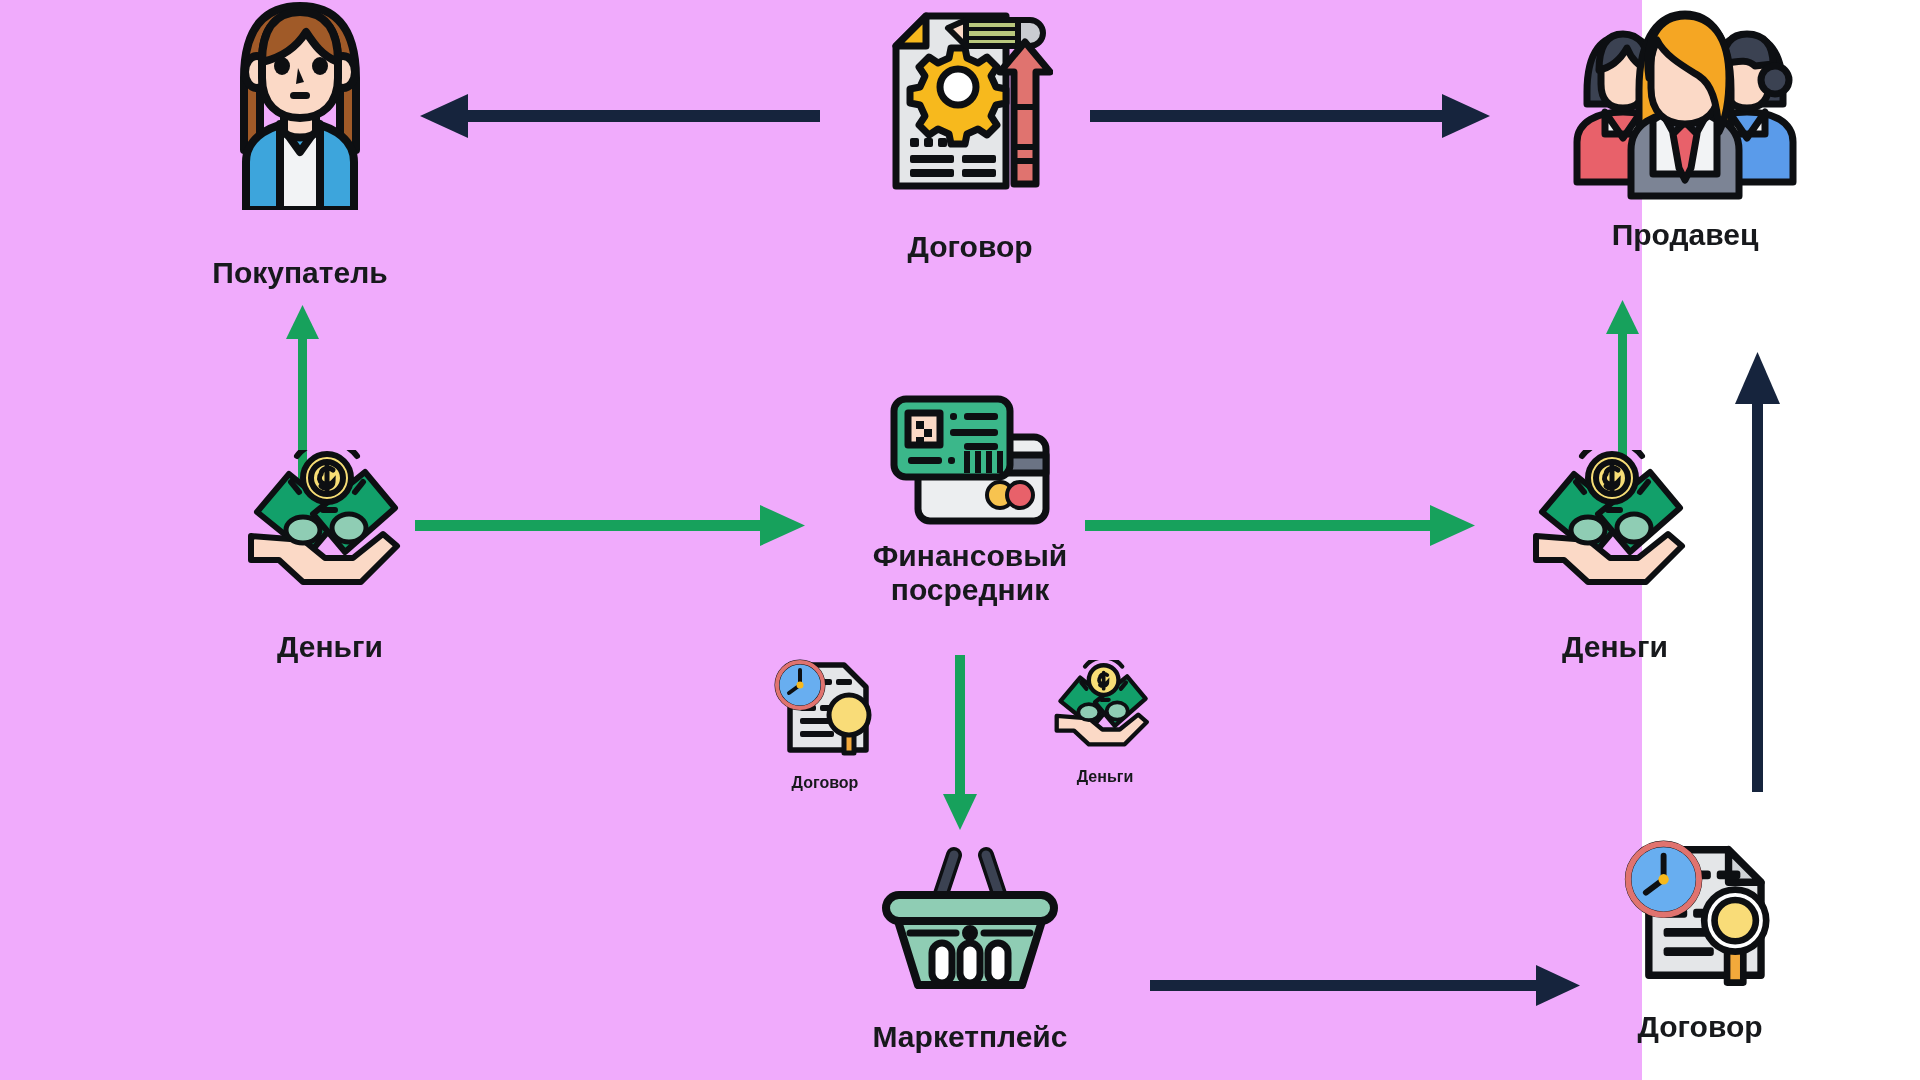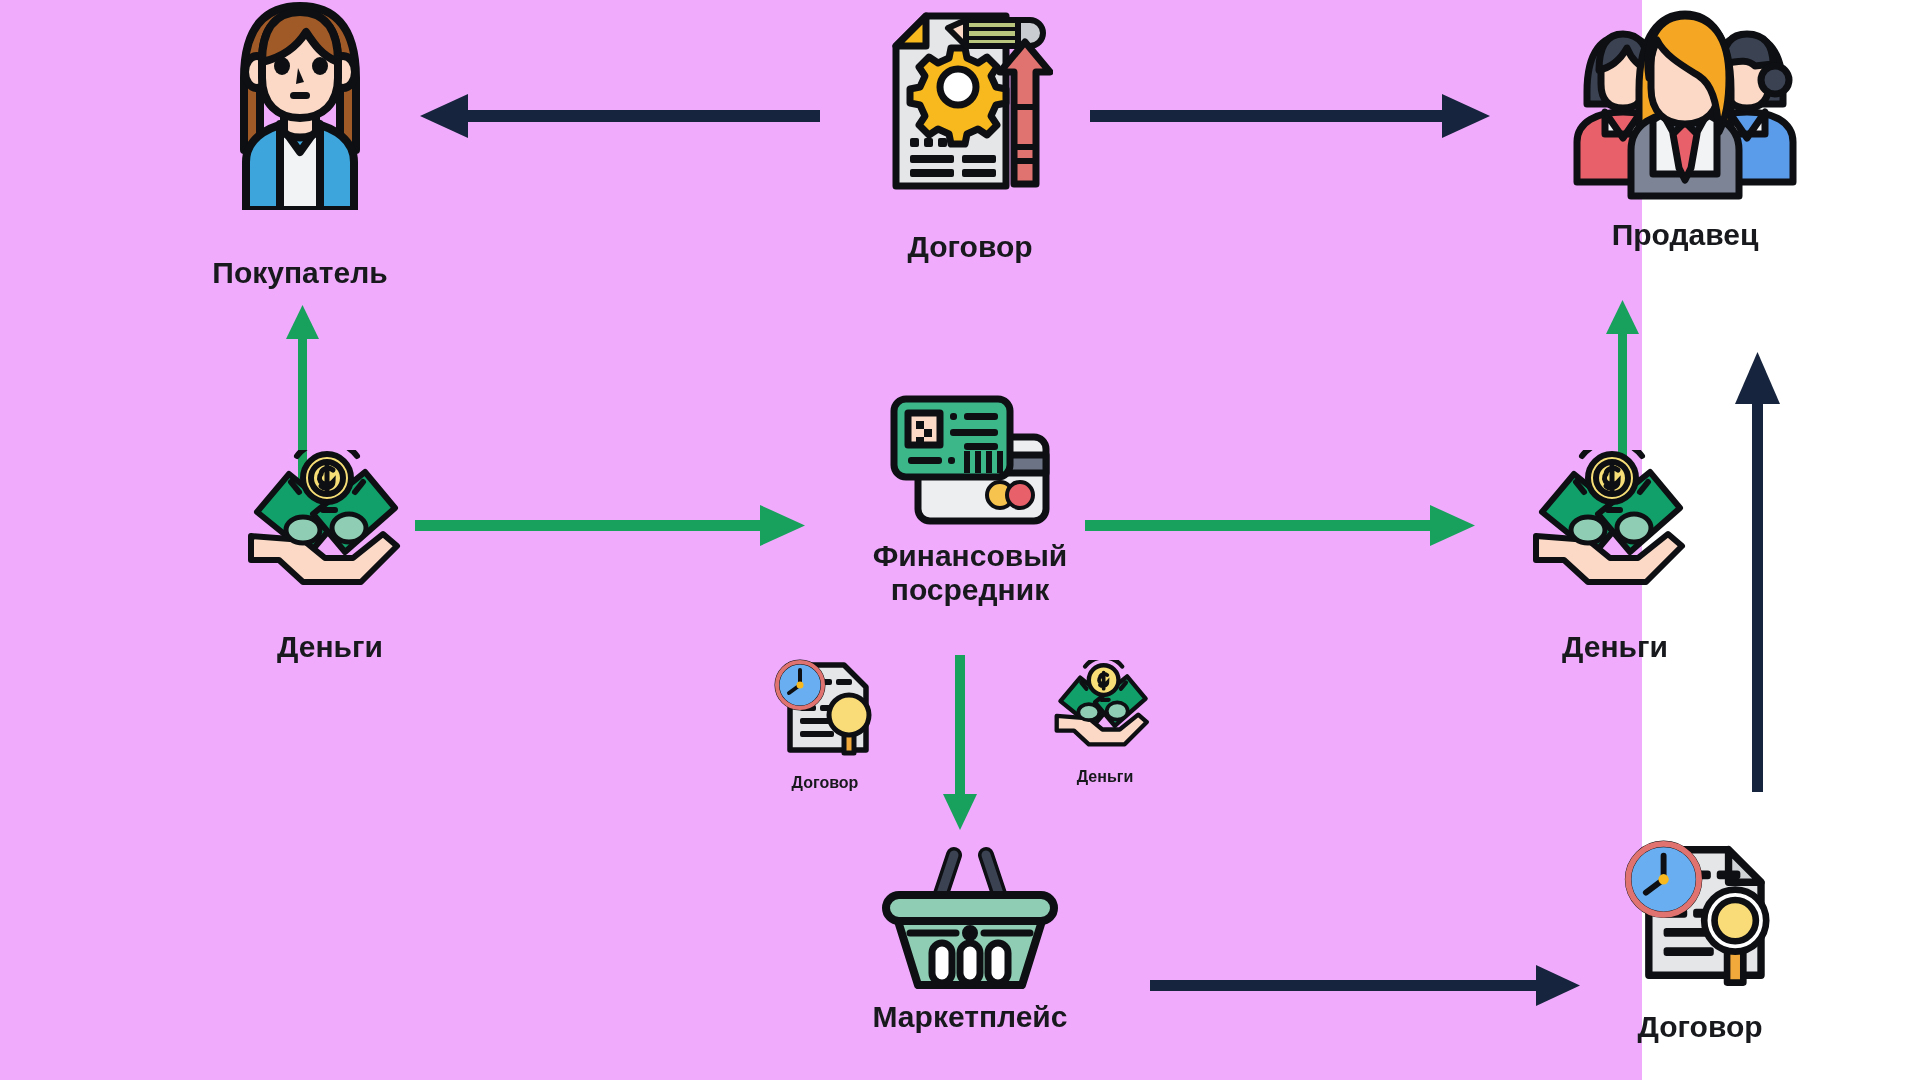--- a/index.html
+++ b/index.html
@@ -369,21 +369,21 @@
         <g stroke="#0d0f12" stroke-width="7" stroke-linecap="round">
           <line x1="30" y1="88" x2="76" y2="88"></line>
           <line x1="104" y1="88" x2="150" y2="88"></line>
           <circle cx="90" cy="88" r="4.5" fill="#0d0f12"></circle>
           <rect x="52" y="98" width="20" height="40" rx="10" fill="#ffffff"></rect>
           <rect x="80" y="98" width="20" height="40" rx="10" fill="#ffffff"></rect>
           <rect x="108" y="98" width="20" height="40" rx="10" fill="#ffffff"></rect>
         </g>
       </svg>
     </div>
-    <div class="lbl lbl-big" style="margin-top:6px;">Маркетплейс</div>
+    <div class="lbl lbl-big" style="margin-top:26px;">Маркетплейс</div>
   </div>
 
   <div class="node" style="left:1580px;top:835px;width:240px;">
     <div class="art">
       <svg width="165" height="155" viewBox="0 0 110 105">
         <g stroke="#0d0f12" stroke-width="5" stroke-linejoin="round">
           <path d="M20 10 L74 10 L96 32 L96 95 L20 95 Z" fill="#e4e6e8"></path>
           <path d="M74 10 L74 32 L96 32 Z" fill="#cfd3d6"></path>
         </g>
         <g fill="#0d0f12">

